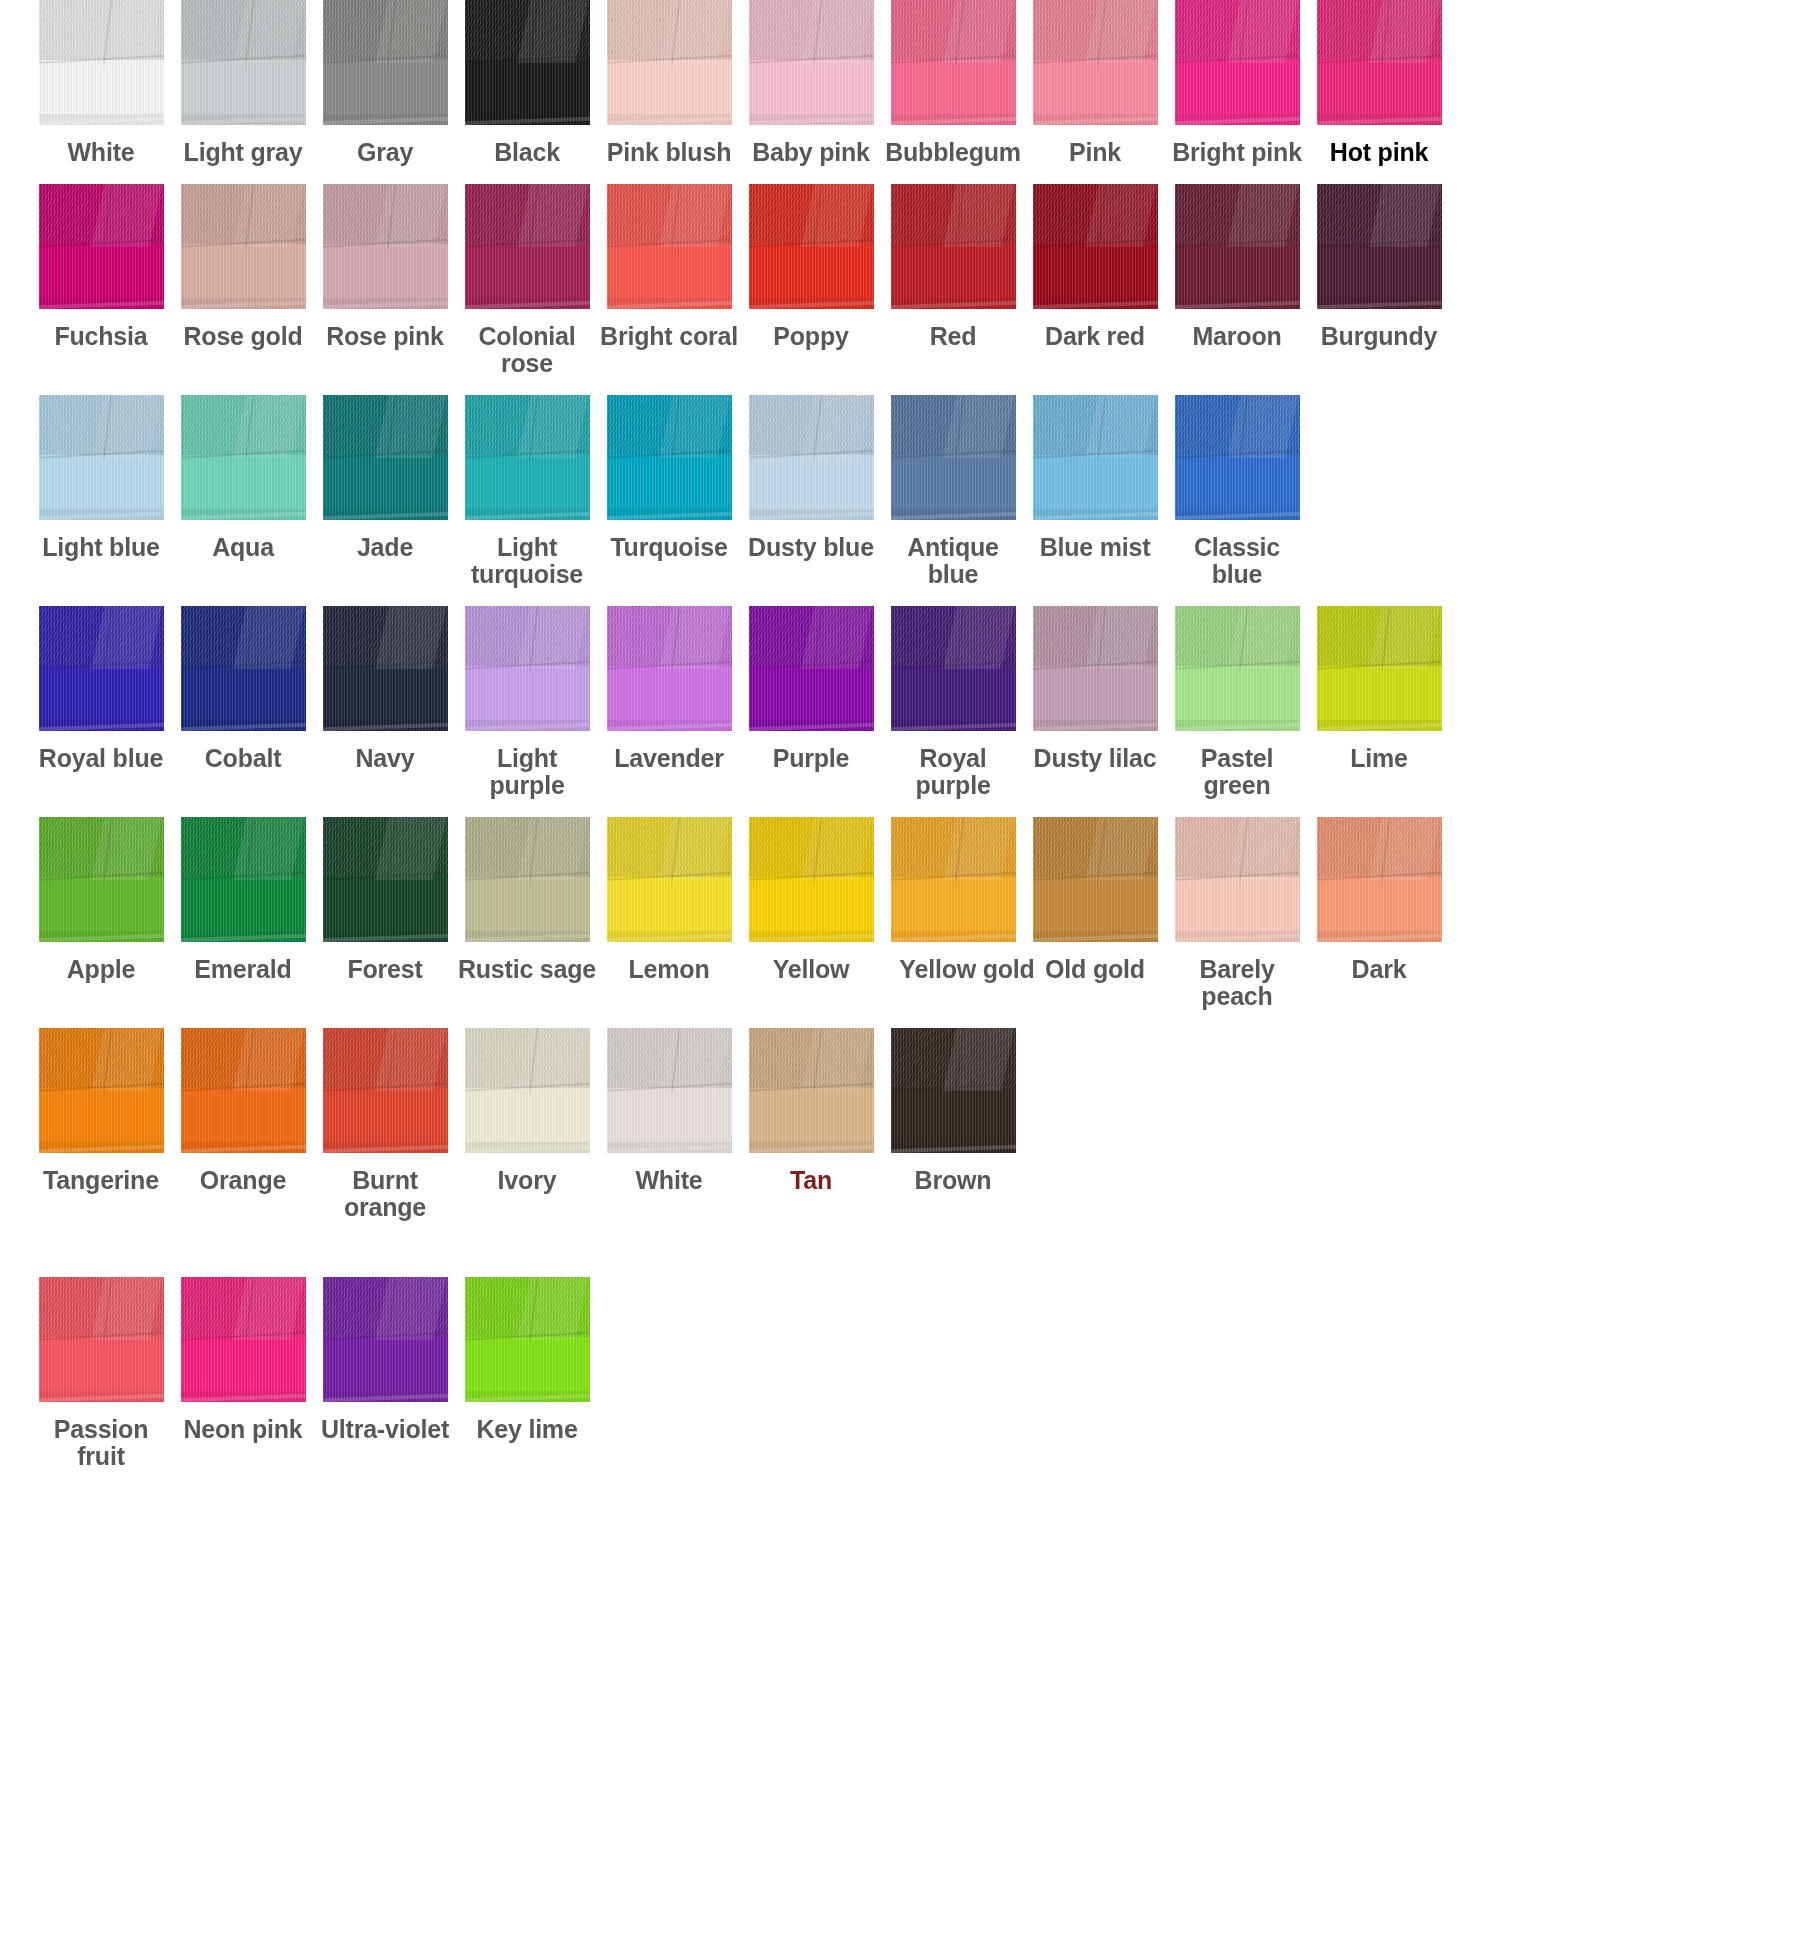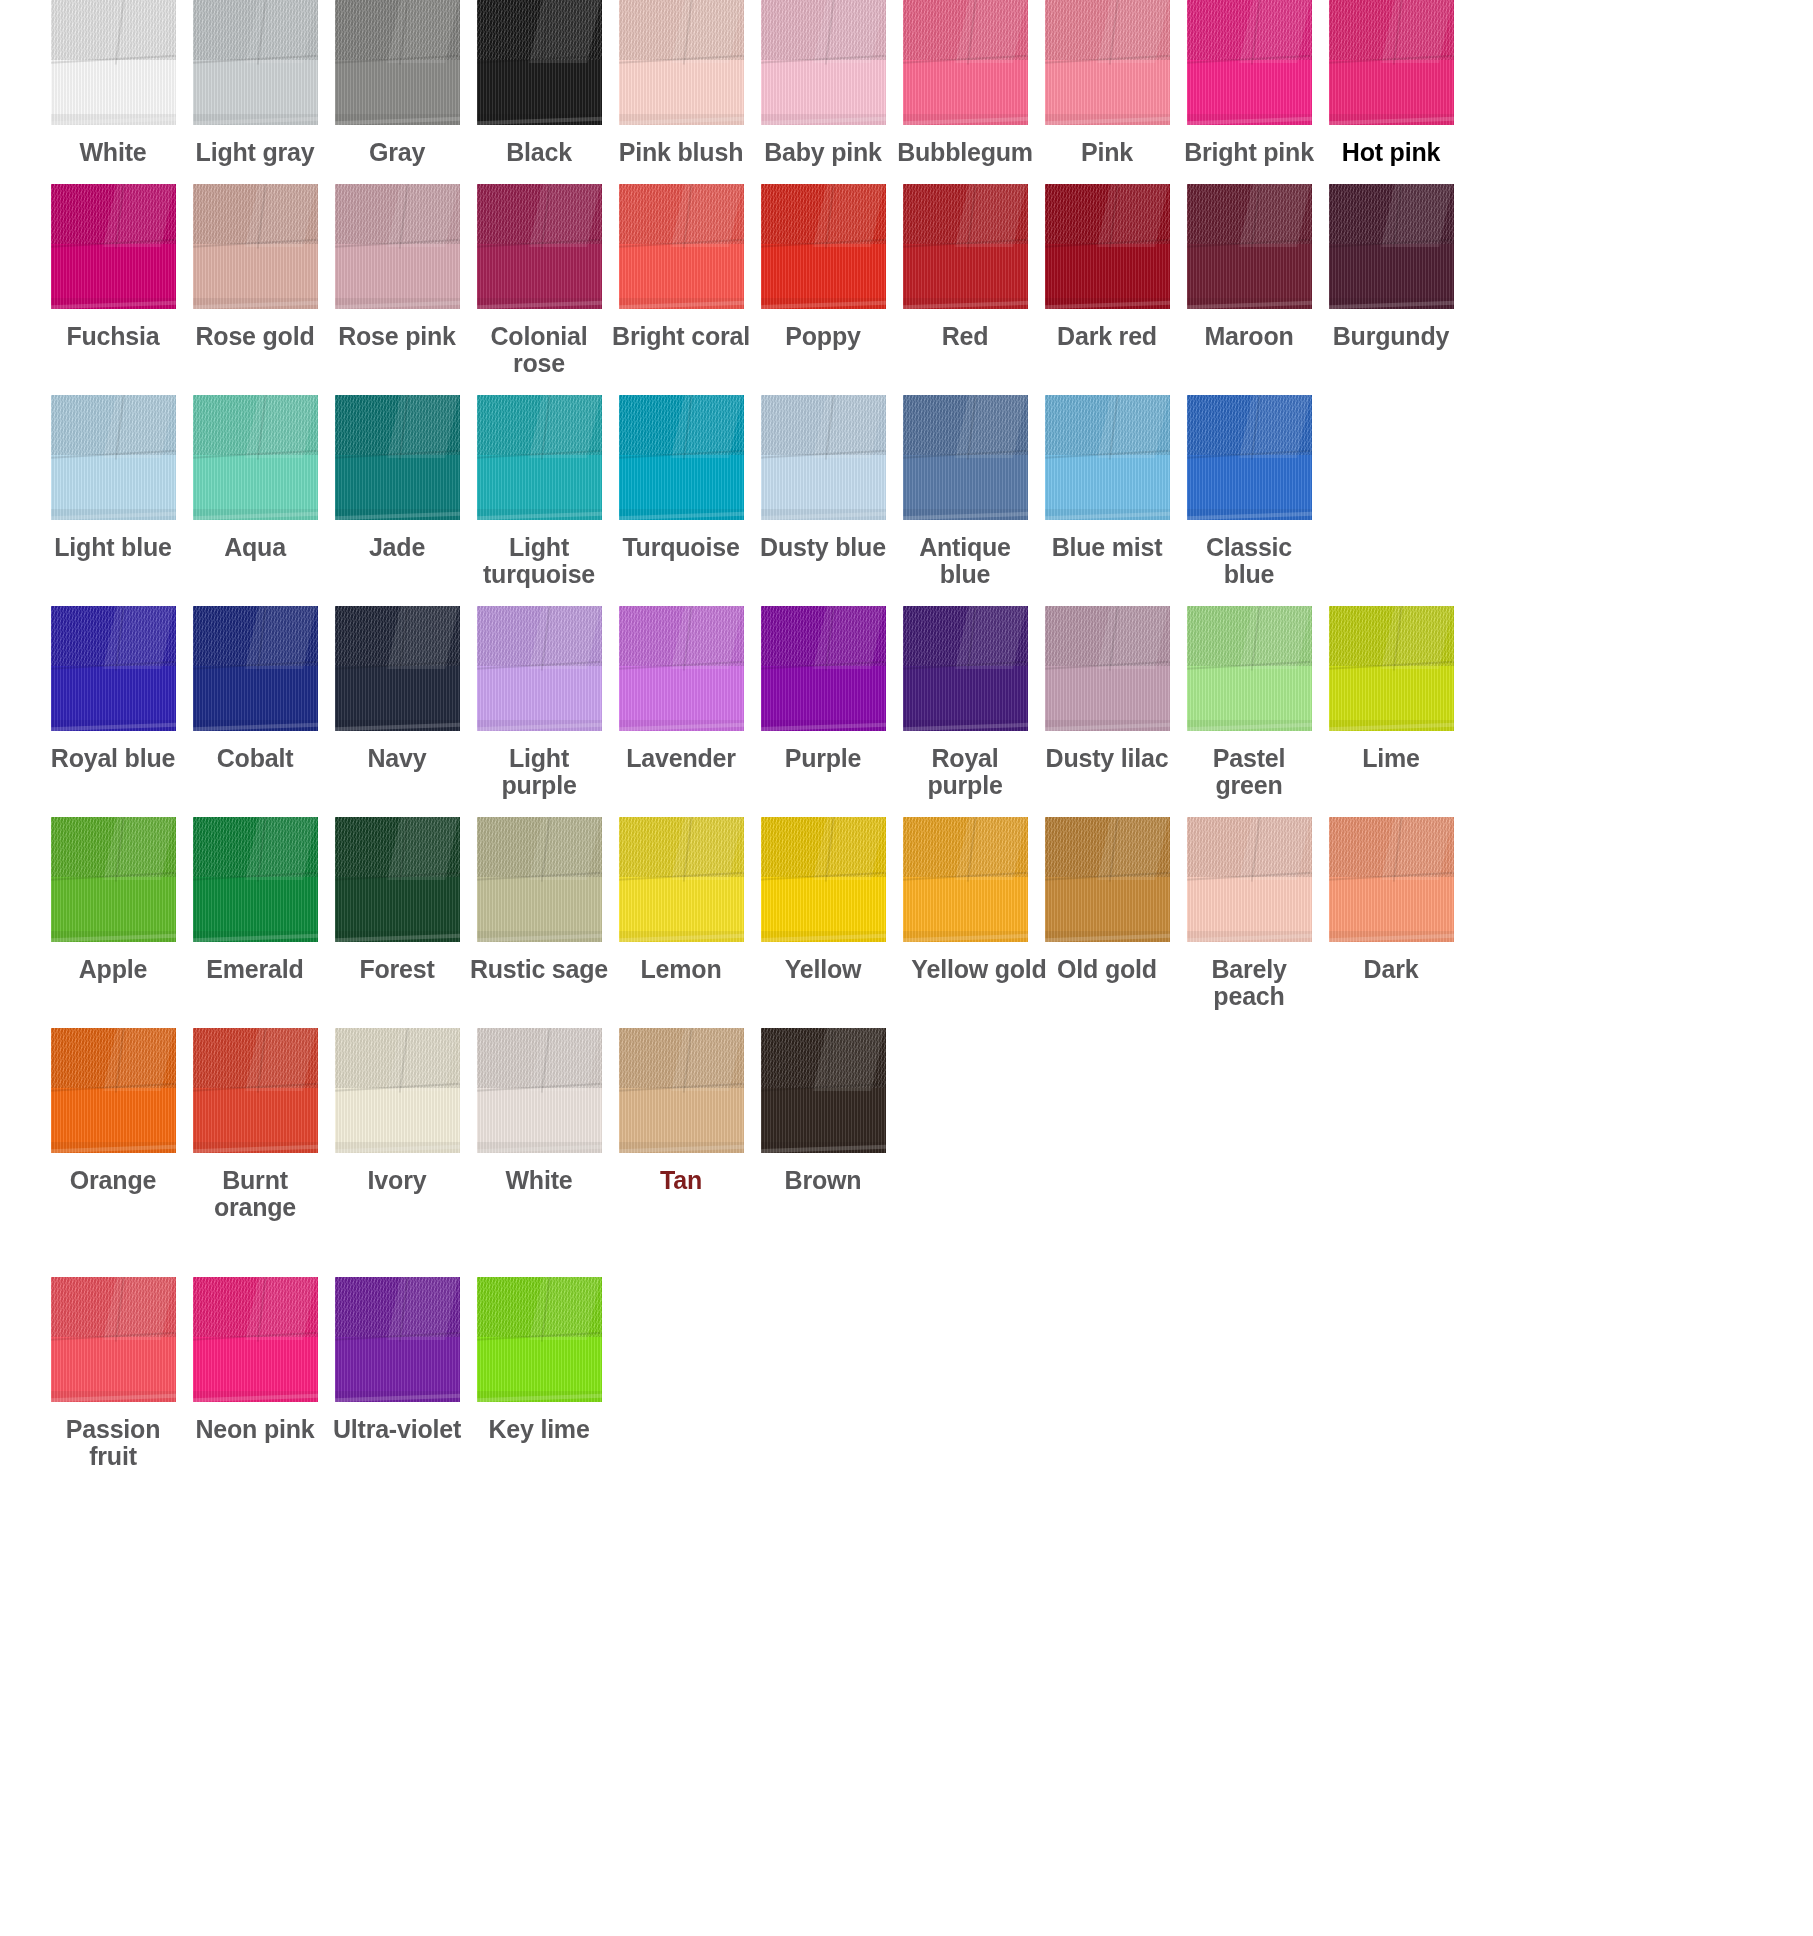--- a/index.html
+++ b/index.html
@@ -15,21 +15,21 @@
   }
   #chart {
     position: relative;
     width: 1813px;
     height: 1936px;
   }
   .swatch-row {
     display: flex;
     width: 1813px;
     box-sizing: border-box;
-    padding-left: 42px;
+    padding-left: 30px;
     padding-right: 8px;
   }
   .swatch-cell {
     width: 142px;
     margin-right: 0px;
     display: flex;
     flex-direction: column;
     align-items: center;
     box-sizing: border-box;
   }
@@ -828,20 +828,34 @@
           <div class="seam2"></div>
           <div class="bottom-edge"></div>
           <div class="bottom-edge2"></div>
         </div>
         <div class="swatch-label" style="color: rgb(88, 88, 90);">Dark</div>
       </div>
     </div>
     <div class="row-gap" style="height: 18px;"></div>
     <div class="swatch-row">
       <div class="swatch-cell">
+        <div class="swatch-chip" title="Tangerine">
+          <div class="base" style="background: rgb(249, 132, 8);"></div>
+          <div class="fold-top"></div>
+          <div class="fold-diag"></div>
+          <div class="rib-diag"></div>
+          <div class="rib"></div>
+          <div class="seam"></div>
+          <div class="seam2"></div>
+          <div class="bottom-edge"></div>
+          <div class="bottom-edge2"></div>
+        </div>
+        <div class="swatch-label" style="color: rgb(88, 88, 90);">Tangerine</div>
+      </div>
+      <div class="swatch-cell">
         <div class="swatch-chip" title="Orange">
           <div class="base" style="background: rgb(245, 106, 17);"></div>
           <div class="fold-top"></div>
           <div class="fold-diag"></div>
           <div class="rib-diag"></div>
           <div class="rib"></div>
           <div class="seam"></div>
           <div class="seam2"></div>
           <div class="bottom-edge"></div>
           <div class="bottom-edge2"></div>

